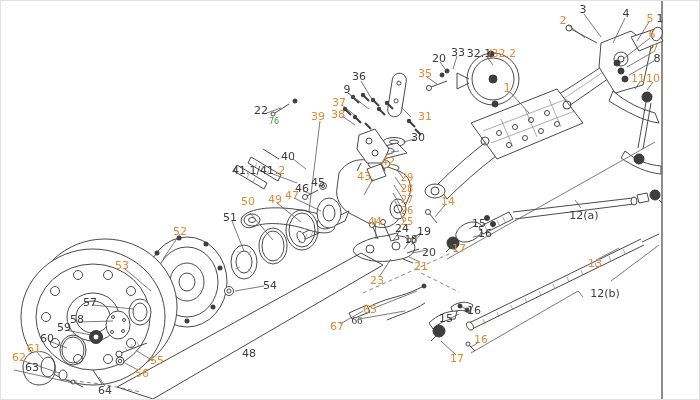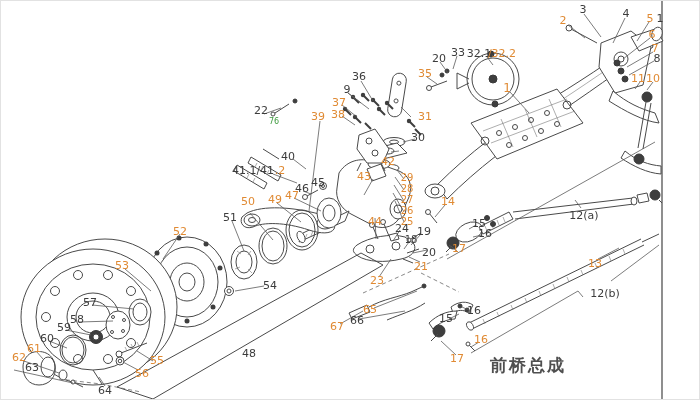--- a/index.html
+++ b/index.html
@@ -432,35 +432,34 @@
       <div class="part-label" style="left: 89px; top: 301px; color: rgb(60, 60, 60);">57</div>
       <div class="part-label" style="left: 76px; top: 318px; color: rgb(60, 60, 60);">58</div>
       <div class="part-label" style="left: 63px; top: 326px; color: rgb(60, 60, 60);">59</div>
       <div class="part-label" style="left: 46px; top: 337px; color: rgb(60, 60, 60);">60</div>
       <div class="part-label" style="left: 33px; top: 347px; color: rgb(224, 138, 51);">61</div>
       <div class="part-label" style="left: 18px; top: 356px; color: rgb(224, 138, 51);">62</div>
       <div class="part-label" style="left: 8px; top: 366px; color: rgb(60, 60, 60); margin-left: 23px;">63</div>
       <div class="part-label" style="left: 104px; top: 389px; color: rgb(60, 60, 60);">64</div>
       <div class="part-label" style="left: 248px; top: 352px; color: rgb(60, 60, 60);">48</div>
       <div class="part-label" style="left: 369px; top: 308px; color: rgb(224, 138, 51);">65</div>
-      <div class="part-label" style="left: 356px; top: 319px; color: rgb(60, 60, 60);">66</div>
+      <div class="part-label" style="left: 356px; top: 319px; color: rgb(60, 60, 60); font-family: Liberation Serif, serif;">66</div>
       <div class="part-label" style="left: 336px; top: 325px; color: rgb(224, 138, 51);">67</div>
       <div class="part-label" style="left: 376px; top: 279px; color: rgb(224, 138, 51);">23</div>
       <div class="part-label" style="left: 401px; top: 227px; color: rgb(60, 60, 60);">24</div>
       <div class="part-label" style="left: 410px; top: 239px; color: rgb(60, 60, 60); font-size: 10px;">18</div>
       <div class="part-label" style="left: 423px; top: 230px; color: rgb(60, 60, 60);">19</div>
       <div class="part-label" style="left: 428px; top: 251px; color: rgb(60, 60, 60);">20</div>
       <div class="part-label" style="left: 420px; top: 265px; color: rgb(224, 138, 51);">21</div>
       <div class="part-label" style="left: 447px; top: 200px; color: rgb(224, 138, 51);">14</div>
       <div class="part-label" style="left: 478px; top: 222px; color: rgb(60, 60, 60);">15</div>
       <div class="part-label" style="left: 484px; top: 232px; color: rgb(60, 60, 60);">16</div>
       <div class="part-label" style="left: 458px; top: 247px; color: rgb(224, 138, 51);">17</div>
       <div class="part-label" style="left: 583px; top: 214px; color: rgb(60, 60, 60);">12(a)</div>
       <div class="part-label" style="left: 594px; top: 262px; color: rgb(224, 138, 51);">13</div>
       <div class="part-label" style="left: 604px; top: 292px; color: rgb(60, 60, 60);">12(b)</div>
       <div class="part-label" style="left: 473px; top: 309px; color: rgb(60, 60, 60);">16</div>
       <div class="part-label" style="left: 445px; top: 317px; color: rgb(60, 60, 60);">15</div>
       <div class="part-label" style="left: 480px; top: 338px; color: rgb(224, 138, 51);">16</div>
       <div class="part-label" style="left: 456px; top: 357px; color: rgb(224, 138, 51);">17</div>
     </div>
 
-  <div class="diagram-title" style="left:489px;top:364px;">前桥总成</div>
 </div>
 
 </body></html>

